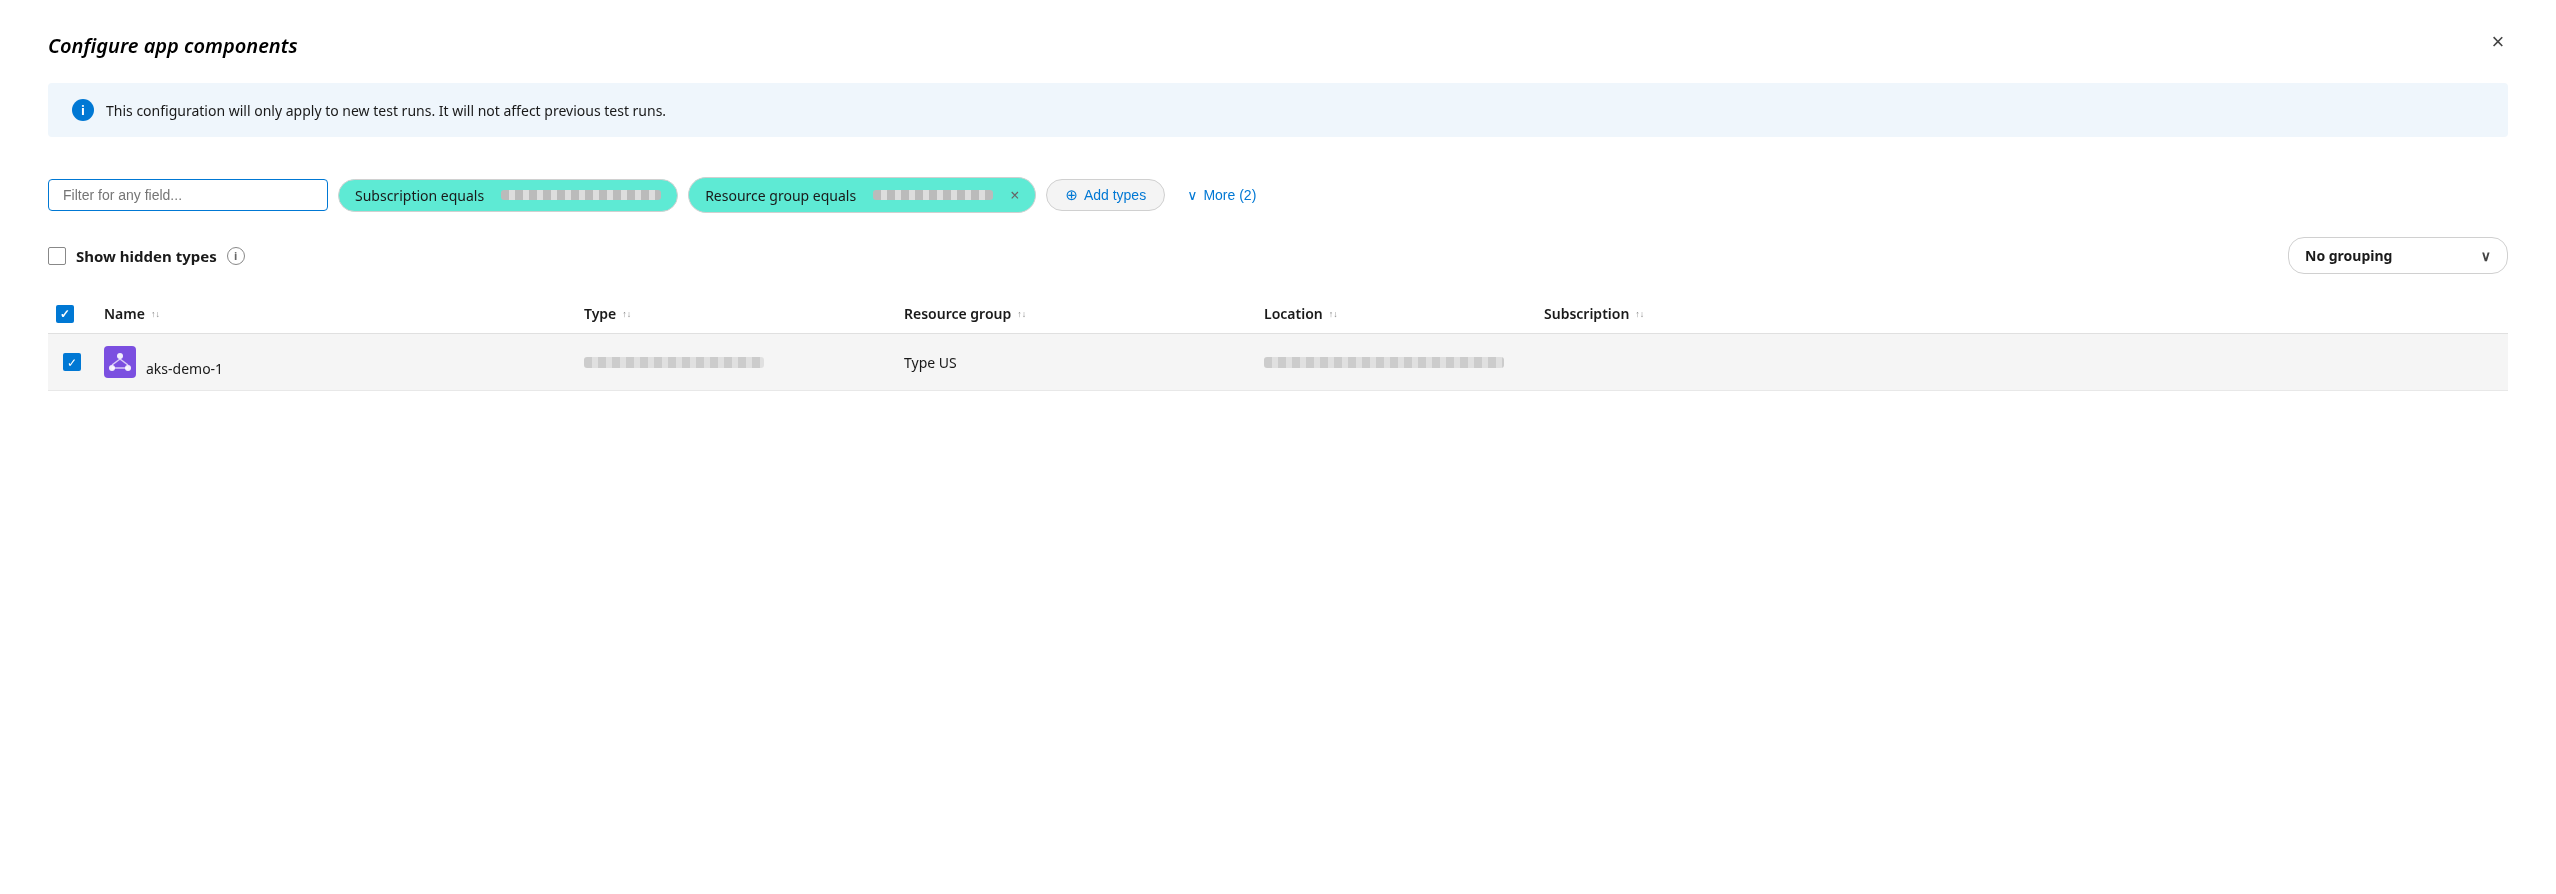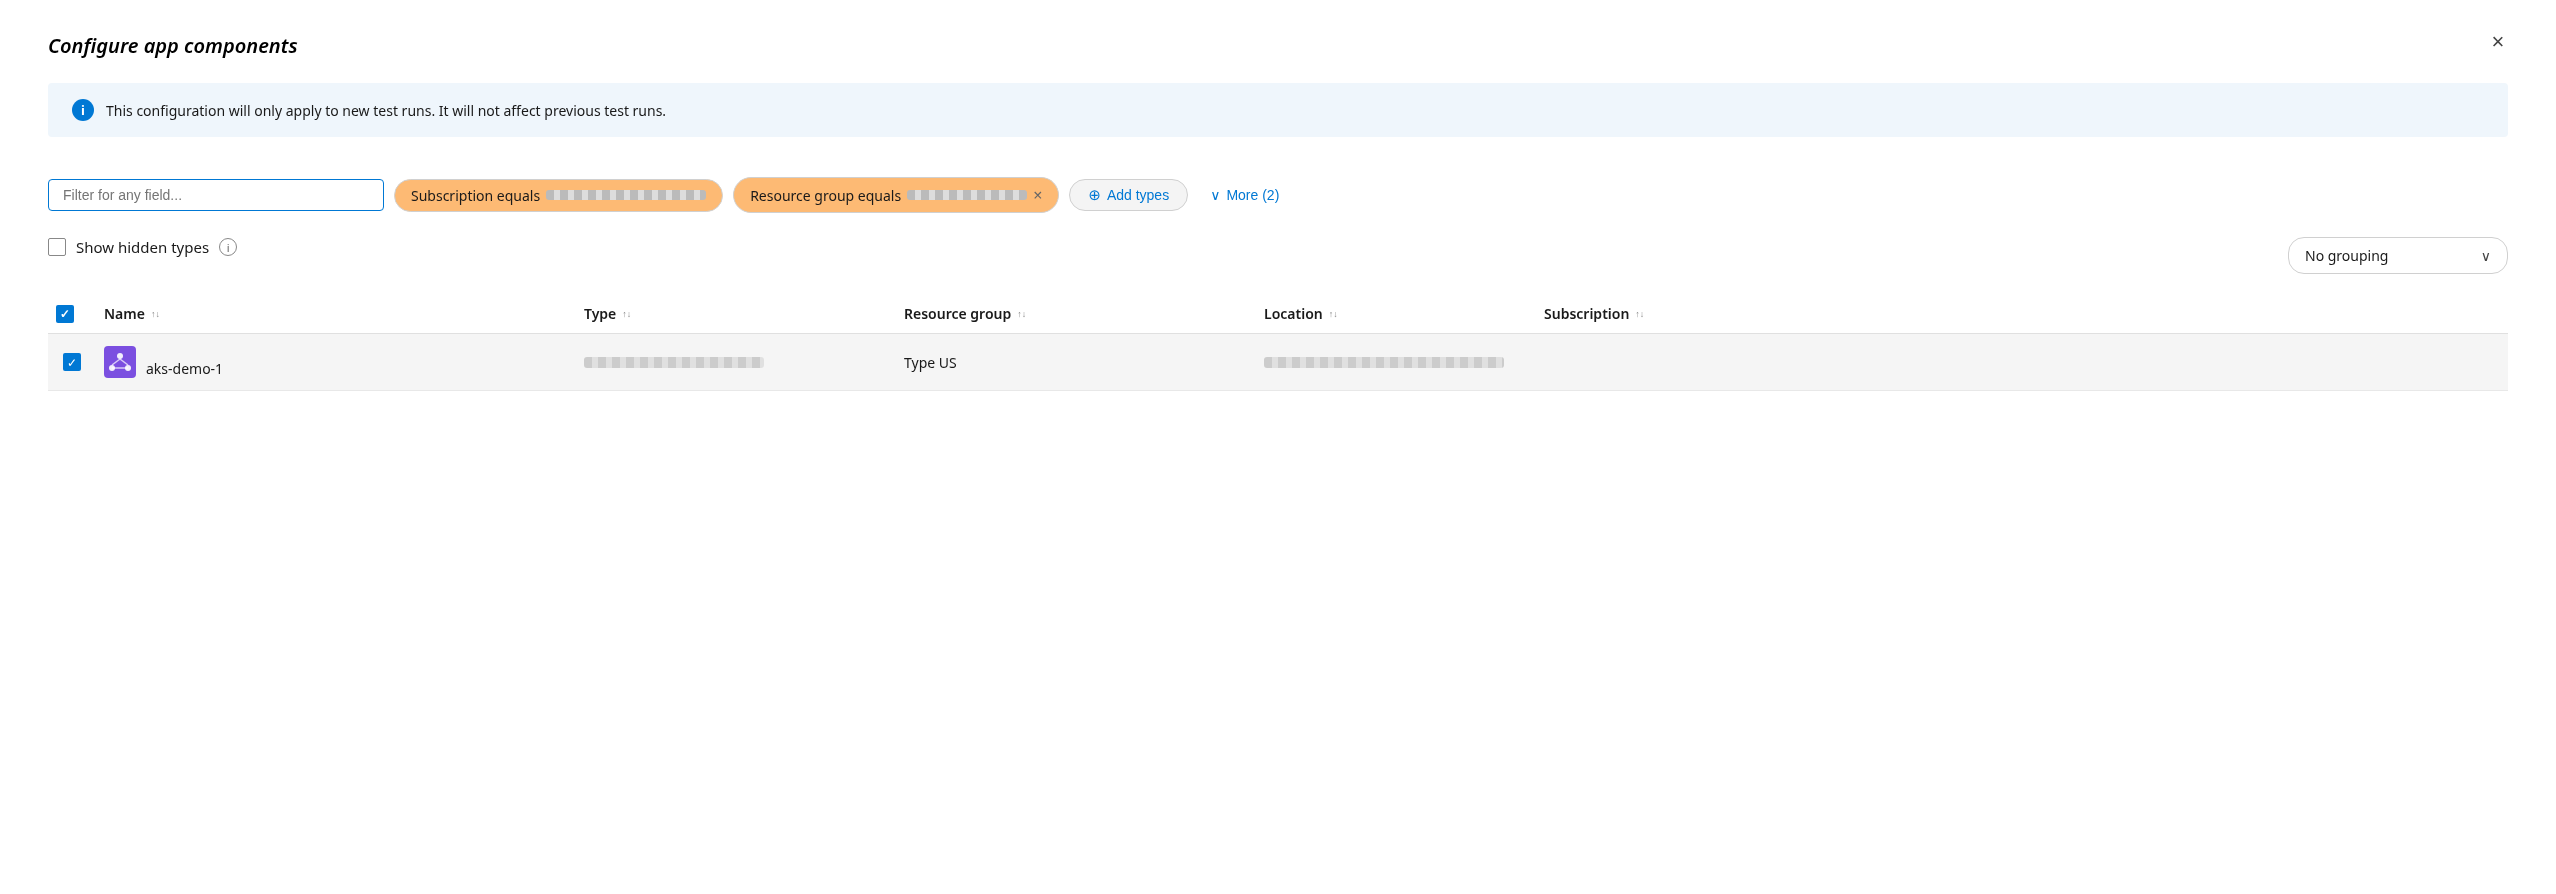--- a/index.html
+++ b/index.html
@@ -71,29 +71,29 @@
       gap: 10px;
       margin-bottom: 24px;
       flex-wrap: nowrap;
     }
     .filter-input {
       border: 1.5px solid #0078d4;
       border-radius: 4px;
       padding: 7px 14px;
       font-size: 14px;
       color: #999;
-      width: 336px;
+      width: 280px;
       outline: none;
       background: #fff;
     }
     .filter-tag {
       display: flex;
       align-items: center;
-      gap: 2px;
-      background: #fdba74;
+      gap: 13px;
+      background: #5eead4;
       border: 1px solid #d0d0d0;
       border-radius: 20px;
       padding: 6px 16px;
       font-size: 14px;
       color: #1a1a1a;
       white-space: nowrap;
     }
     .filter-tag-blurred {
       display: inline-block;
       width: 160px;
@@ -138,23 +138,24 @@
       background: none;
       border: none;
       color: #0078d4;
       font-size: 14px;
       cursor: pointer;
       margin-left: 12px;
       white-space: nowrap;
     }
     .options-row {
       display: flex;
-      align-items: flex-start;
+      align-items: center;
       justify-content: space-between;
       margin-bottom: 20px;
+      font-weight: bold;
     }
     .checkbox-label {
       display: flex;
       align-items: center;
       gap: 10px;
       font-size: 15px;
       color: #1a1a1a;
       cursor: pointer;
     }
     .checkbox {

